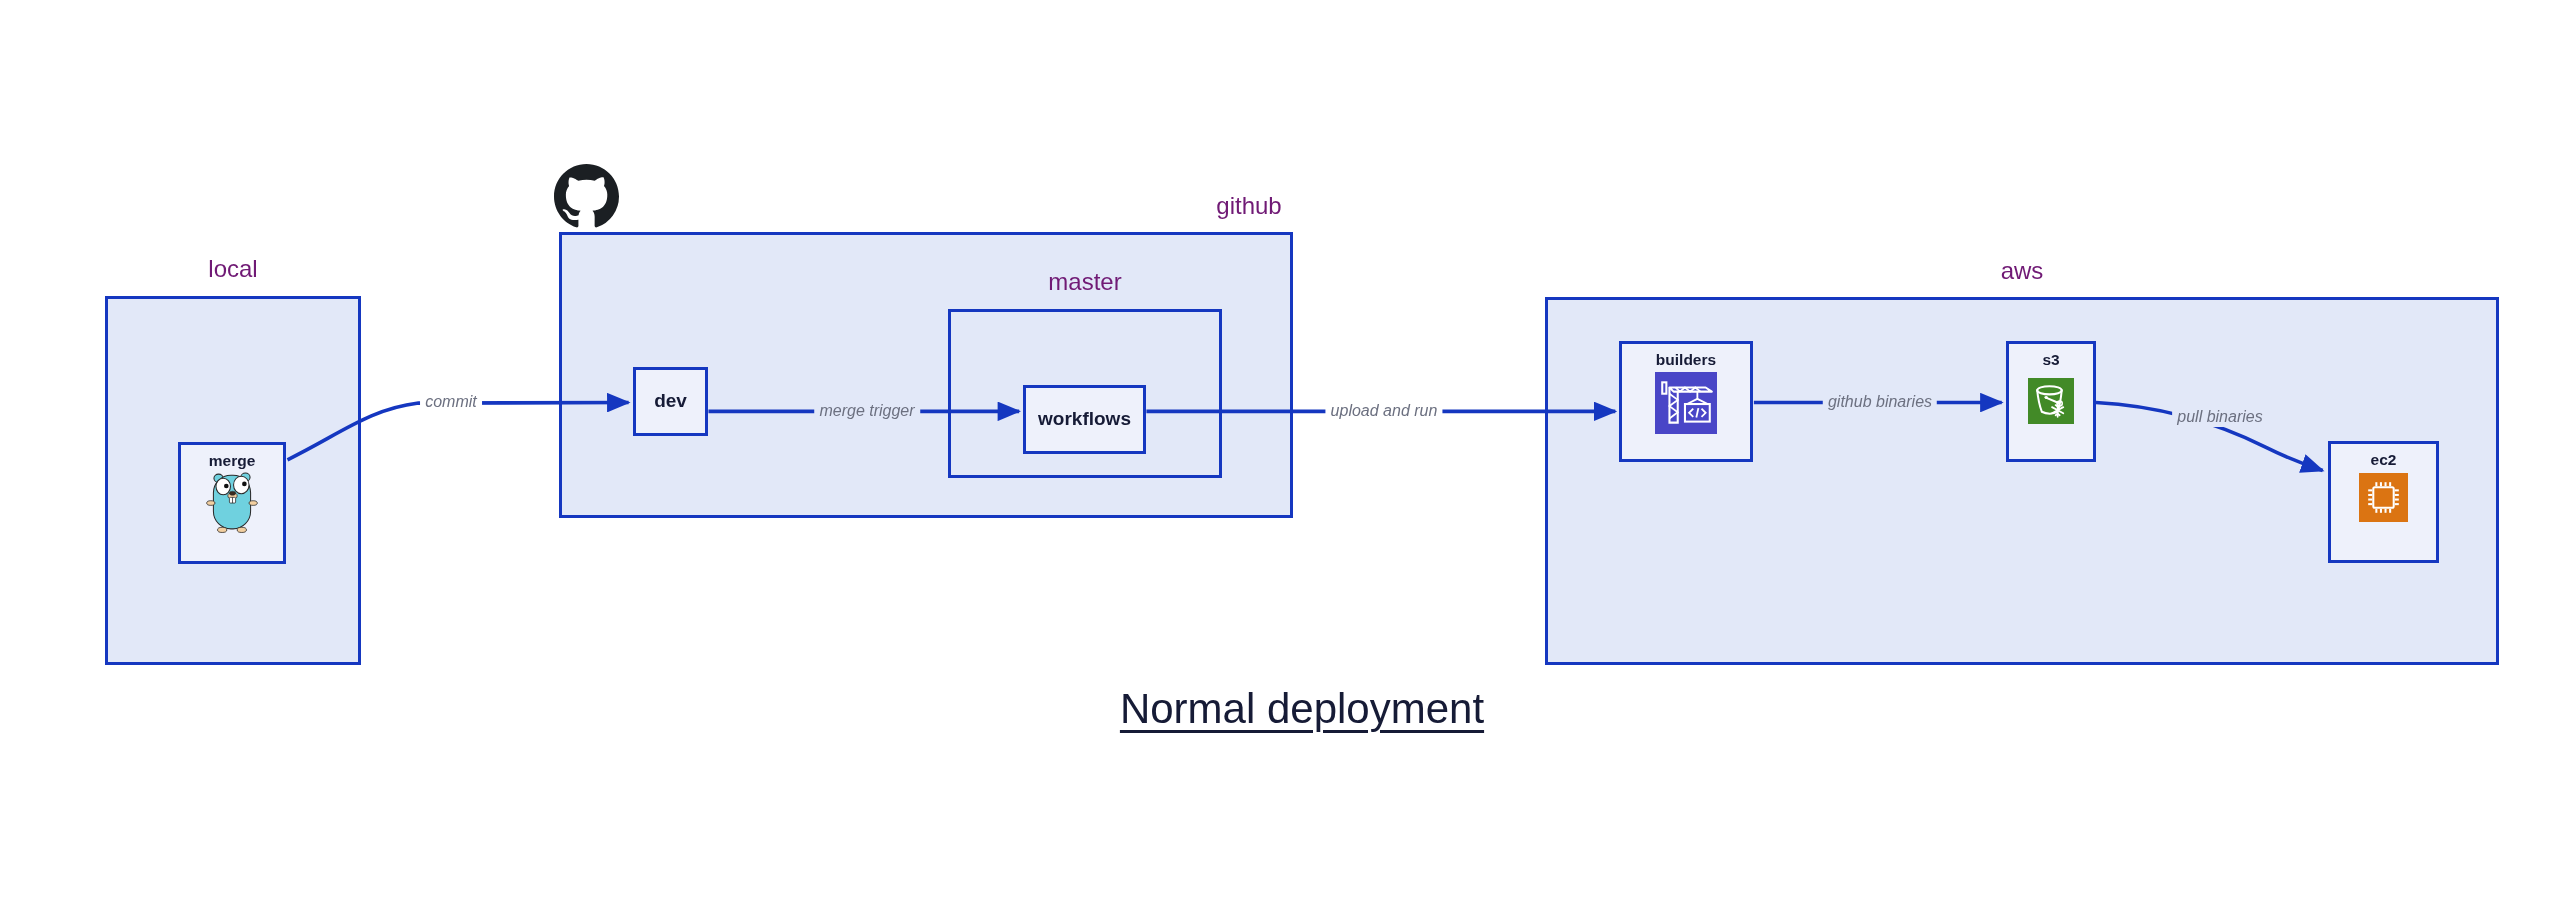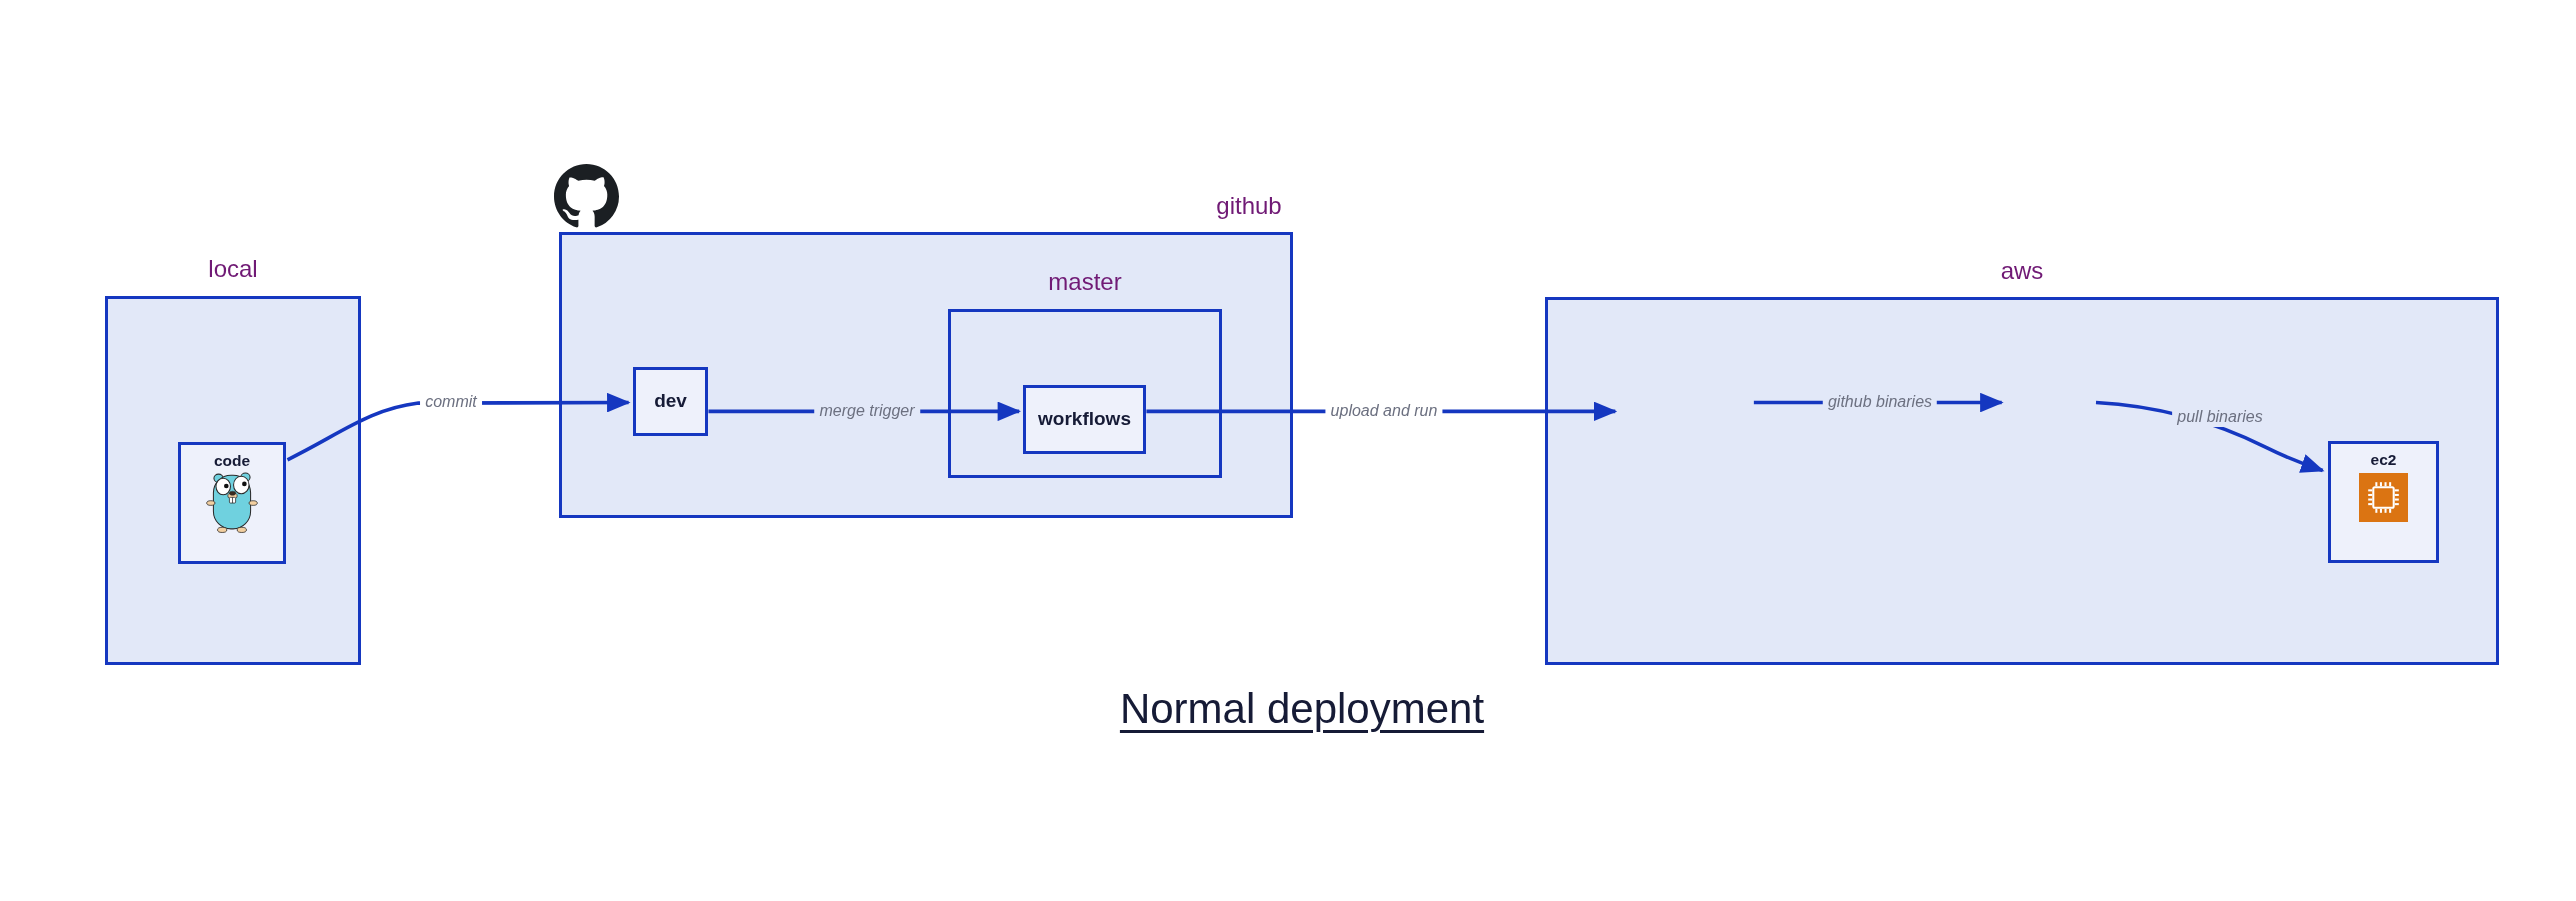--- a/index.html
+++ b/index.html
@@ -76,21 +76,21 @@
       </marker>
     </defs>
     <path d="M 558 892 C 660 842 716 794 812 782 L 1220 781" fill="none" stroke="#1537c0" stroke-width="7" marker-end="url(#arrow)"></path>
     <path d="M 1375 798 L 1978 798" fill="none" stroke="#1537c0" stroke-width="7" marker-end="url(#arrow)"></path>
     <path d="M 2225 798 L 3135 798" fill="none" stroke="#1537c0" stroke-width="7" marker-end="url(#arrow)"></path>
     <path d="M 3404 781 L 3885 781" fill="none" stroke="#1537c0" stroke-width="7" marker-end="url(#arrow)"></path>
     <path d="M 4068 781 C 4180 787 4290 814 4398 868 C 4438 888 4473 901 4508 913" fill="none" stroke="#1537c0" stroke-width="7" marker-end="url(#arrow)"></path>
   </svg>
 
   <div class="node-box" id="node-code">
-    <span class="node-label">code</span>
+    <span class="node-label">merge</span>
     <div class="icon-wrap">
       <svg width="52" height="63" viewBox="0 0 100 122">
         <ellipse cx="24" cy="16" rx="9" ry="8" fill="#6fd1df" stroke="#2a2a2a" stroke-width="2"></ellipse>
         <ellipse cx="76" cy="14" rx="9" ry="8" fill="#6fd1df" stroke="#2a2a2a" stroke-width="2"></ellipse>
         <rect x="14" y="10" width="72" height="104" rx="34" fill="#6fd1df" stroke="#2a2a2a" stroke-width="2"></rect>
         <ellipse cx="9" cy="64" rx="8" ry="4.5" fill="#f2cfa0" stroke="#2a2a2a" stroke-width="1.5"></ellipse>
         <ellipse cx="91" cy="64" rx="8" ry="4.5" fill="#f2cfa0" stroke="#2a2a2a" stroke-width="1.5"></ellipse>
         <ellipse cx="31" cy="116" rx="9" ry="5" fill="#f2cfa0" stroke="#2a2a2a" stroke-width="1.5"></ellipse>
         <ellipse cx="69" cy="116" rx="9" ry="5" fill="#f2cfa0" stroke="#2a2a2a" stroke-width="1.5"></ellipse>
         <ellipse cx="33" cy="32" rx="14" ry="16" fill="#ffffff" stroke="#2a2a2a" stroke-width="2"></ellipse>
@@ -106,21 +106,62 @@
   </div>
 
   <div class="node-box" id="node-dev">
     <span class="node-label-center">dev</span>
   </div>
 
   <div class="node-box" id="node-workflows">
     <span class="node-label-center">workflows</span>
   </div>
 
+  <div class="node-box" id="node-builders">
+    <span class="node-label">builders</span>
+    <div class="icon-wrap" style="margin-top:3.1px;">
+      <svg width="62" height="62" viewBox="0 0 120 120">
+        <rect x="0" y="0" width="120" height="120" fill="#4946c7"></rect>
+        <rect x="14" y="20" width="8" height="22" fill="none" stroke="#ffffff" stroke-width="4"></rect>
+        <path d="M28 30 L98 30 L110 38 L36 38 Z" fill="none" stroke="#ffffff" stroke-width="4" stroke-linejoin="round"></path>
+        <path d="M40 30 L48 38 L58 30 L68 38 L78 30 L88 38" fill="none" stroke="#ffffff" stroke-width="3.5"></path>
+        <path d="M28 30 L28 98 L44 98 L44 38" fill="none" stroke="#ffffff" stroke-width="4"></path>
+        <path d="M28 42 L44 54 L28 66 L44 78 L28 90" fill="none" stroke="#ffffff" stroke-width="3.5"></path>
+        <line x1="82" y1="38" x2="82" y2="52" stroke="#ffffff" stroke-width="3.5"></line>
+        <path d="M62 62 L82 52 L102 62" fill="none" stroke="#ffffff" stroke-width="3.5"></path>
+        <rect x="58" y="62" width="48" height="34" fill="none" stroke="#ffffff" stroke-width="4"></rect>
+        <path d="M74 71 L66 79 L74 87" fill="none" stroke="#ffffff" stroke-width="3.5"></path>
+        <path d="M90 71 L98 79 L90 87" fill="none" stroke="#ffffff" stroke-width="3.5"></path>
+        <line x1="84" y1="70" x2="80" y2="88" stroke="#ffffff" stroke-width="3.5"></line>
+      </svg>
+    </div>
+  </div>
 
+  <div class="node-box" id="node-s3">
+    <span class="node-label">s3</span>
+    <div class="icon-wrap" style="margin-top:9.3px;">
+      <svg width="46" height="46" viewBox="0 0 90 90">
+        <rect x="0" y="0" width="90" height="90" fill="#428a27"></rect>
+        <ellipse cx="42" cy="24" rx="24" ry="8" fill="none" stroke="#ffffff" stroke-width="4"></ellipse>
+        <path d="M18 24 C20 44 24 58 27 66 C36 71 50 71 58 66 C61 58 64 44 66 24" fill="none" stroke="#ffffff" stroke-width="4" stroke-linecap="round"></path>
+        <line x1="34" y1="38" x2="60" y2="49" stroke="#ffffff" stroke-width="4" stroke-linecap="round"></line>
+        <circle cx="36" cy="38" r="3" fill="#ffffff"></circle>
+        <circle cx="62" cy="50" r="5" fill="none" stroke="#ffffff" stroke-width="3"></circle>
+        <g stroke="#ffffff" stroke-width="3.5" stroke-linecap="round">
+          <line x1="58" y1="50" x2="58" y2="76"></line>
+          <line x1="47" y1="57" x2="69" y2="69"></line>
+          <line x1="69" y1="57" x2="47" y2="69"></line>
+          <line x1="54" y1="53" x2="58" y2="56"></line>
+            <line x1="62" y1="53" x2="58" y2="56"></line>
+          <line x1="54" y1="73" x2="58" y2="70"></line>
+            <line x1="62" y1="73" x2="58" y2="70"></line>
+        </g>
+      </svg>
+    </div>
+  </div>
 
   <div class="node-box" id="node-ec2">
     <span class="node-label">ec2</span>
     <div class="icon-wrap" style="margin-top:4.1px;">
       <svg width="49" height="49" viewBox="0 0 96 96">
         <rect x="0" y="0" width="96" height="96" fill="#db7412"></rect>
         <rect x="28" y="28" width="40" height="40" rx="3" fill="none" stroke="#ffffff" stroke-width="4"></rect>
         <g stroke="#ffffff" stroke-width="4">
           <line x1="34" y1="18" x2="34" y2="26"></line>
             <line x1="43" y1="18" x2="43" y2="26"></line>

